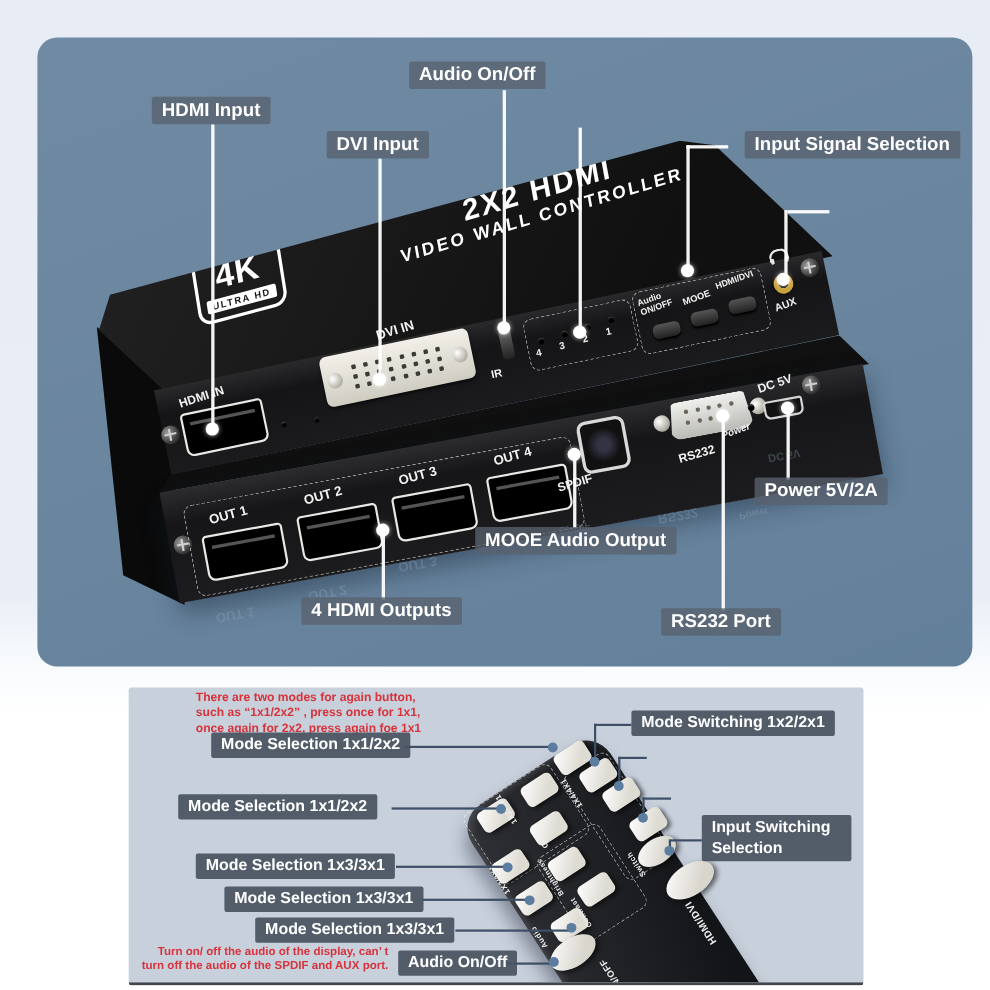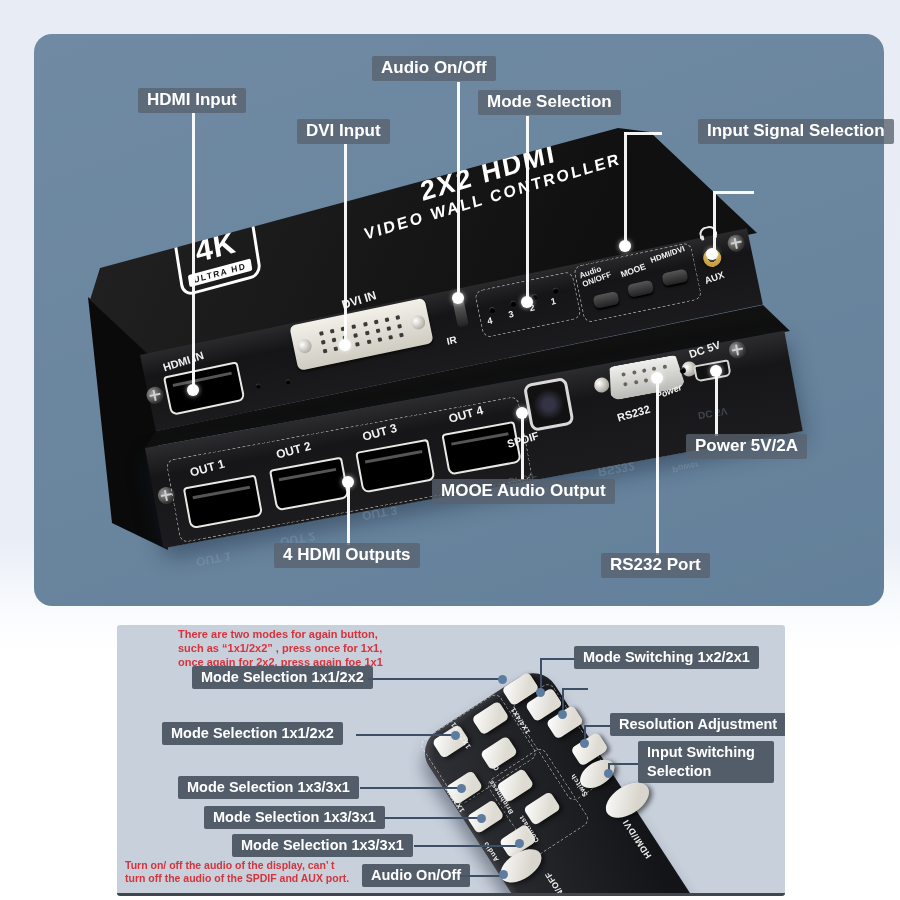--- a/index.html
+++ b/index.html
@@ -252,35 +252,34 @@
   <div class="lv" style="left:521px;top:414px;height:66px;"></div>
   <div class="dot" style="left:516px;top:407px;"></div>
   <div class="lv" style="left:347px;top:483px;height:62px;"></div>
   <div class="dot" style="left:342px;top:476px;"></div>
   <div class="lv" style="left:656px;top:379px;height:176px;"></div>
   <div class="dot" style="left:651px;top:372px;"></div>
 
   <div class="chip" style="left:138px;top:88px;">HDMI Input</div>
   <div class="chip" style="left:297px;top:119px;">DVI Input</div>
   <div class="chip" style="left:372px;top:56px;">Audio On/Off</div>
-  <div class="chip" style="left:478px;top:90px;">Mode Selection</div>
-  <div class="chip" style="left:698px;top:119px;">Input Signal Selection</div>
+  <div class="chip" style="left:677px;top:119px;">Input Signal Selection</div>
   <div class="chip" style="left:686px;top:434px;">Power 5V/2A</div>
   <div class="chip" style="left:432px;top:479px;">MOOE Audio Output</div>
   <div class="chip" style="left:274px;top:543px;">4 HDMI Outputs</div>
   <div class="chip" style="left:601px;top:553px;">RS232 Port</div>
 
   <div class="panel-bottom">
 
     <div class="rednote" style="left:61px;top:3px;width:240px;">
       <span>There are two modes for again button,</span><br>
       <span>such as “1x1/2x2” , press once for 1x1,</span><br>
       <span>once again for 2x2, press again foe 1x1</span>
     </div>
-    <div class="rednote" style="left:8px;top:234px;width:228px;font-size:10.5px;text-align:left;">
+    <div class="rednote" style="left:8px;top:234px;width:228px;font-size:10.5px;text-align:right;">
       <span>Turn on/ off the audio of the display, can’ t</span><br>
       <span>turn off the audio of the SPDIF and AUX port.</span>
     </div>
 
     <div class="remote">
       <div class="rdash" style="left:4px;top:0px;width:92px;height:74px;"></div>
       <div class="rdash" style="left:38px;top:70px;width:66px;height:88px;"></div>
       <div class="rdash" style="left:100px;top:20px;width:46px;height:112px;"></div>
 
       <div class="rbtn" style="left:103px;top:0px;"></div>
@@ -336,19 +335,18 @@
     <div class="blh" style="left:343px;top:250px;width:43px;"></div>
     <div class="bdot" style="left:382px;top:245px;"></div>
 
     <div class="chipb" style="left:75px;top:41px;">Mode Selection 1x1/2x2</div>
     <div class="chipb" style="left:45px;top:97px;">Mode Selection 1x1/2x2</div>
     <div class="chipb" style="left:61px;top:151px;">Mode Selection 1x3/3x1</div>
     <div class="chipb" style="left:87px;top:181px;">Mode Selection 1x3/3x1</div>
     <div class="chipb" style="left:115px;top:209px;">Mode Selection 1x3/3x1</div>
     <div class="chipb" style="left:245px;top:239px;">Audio On/Off</div>
     <div class="chipb" style="left:457px;top:21px;">Mode Switching 1x2/2x1</div>
-    <div class="chipb" style="left:493px;top:88px;">Resolution Adjustment</div>
     <div class="chipb" style="left:521px;top:116px;white-space:normal;width:118px;">
       <span>Input Switching</span><br>
       <span>Selection</span>
     </div>
   </div>
 </div>
 
 </body></html>

